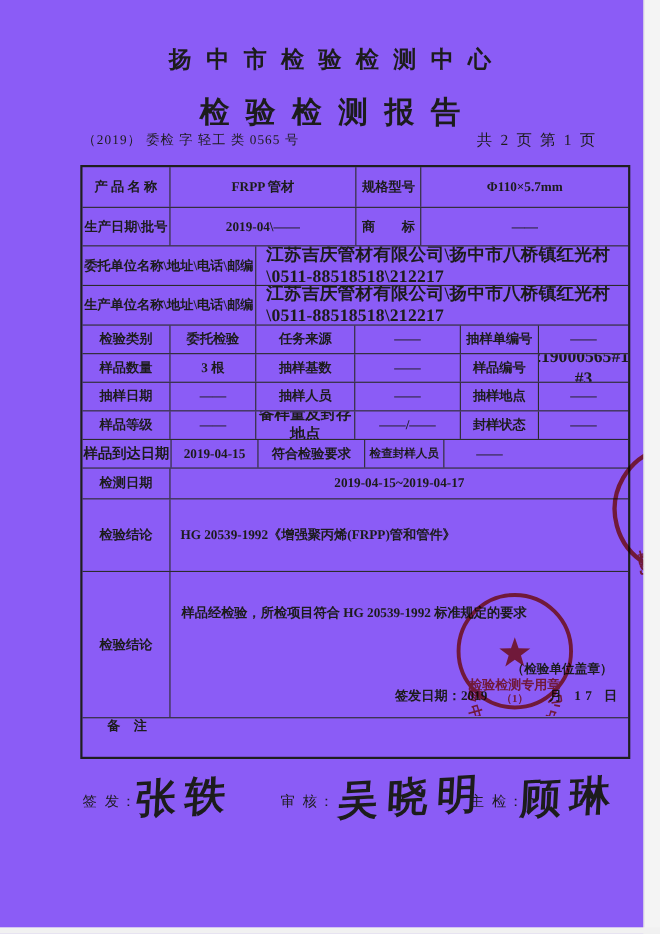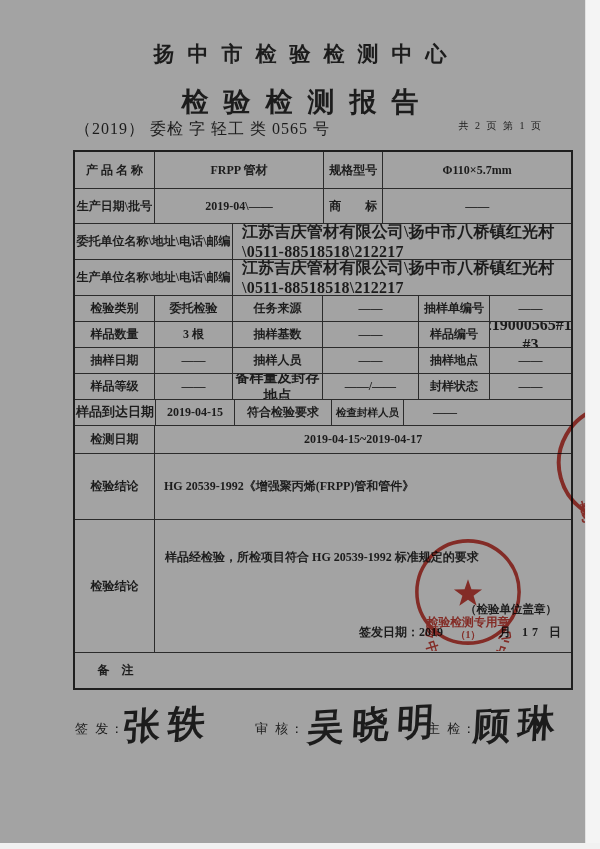--- a/index.html
+++ b/index.html
@@ -1,38 +1,38 @@
 <!DOCTYPE html>
 <html><head>
 <meta charset="utf-8">
 <style>
   * { margin:0; padding:0; box-sizing:border-box; }
   body { background:#e8e8e8; font-family:"Liberation Serif","DejaVu Serif",serif; }
   .page {
     position:relative; width:600px; height:849px; margin:0 auto;
-    background:#a3a3a3; overflow:hidden; color:#1c1c1c;
+    background:#8b5cf6; overflow:hidden; color:#1c1c1c;
   }
   .scan-edge-right { position:absolute; top:0; right:0; width:15px; height:849px;
     background:#f4f4f4; border-left:1px solid #e2e2e2; }
   .scan-edge-bottom { position:absolute; bottom:0; left:0; width:600px; height:6px;
     background:#f1f1f1; }
 
   
   .org-title { position:absolute; top:40px; left:0; width:100%; text-align:center;
     font-size:21px; font-weight:bold; letter-spacing:13px; text-indent:13px; }
   .report-title { position:absolute; top:84px; left:0; width:100%; text-align:center;
     font-size:27px; font-weight:bold; letter-spacing:15px; text-indent:15px; }
-  .doc-no { position:absolute; top:119px; left:75px; font-size:16px; letter-spacing:1px; }
-  .page-no { position:absolute; top:119px; right:57px; font-size:10px; letter-spacing:2px; }
+  .doc-no { position:absolute; top:119px; left:75px; font-size:12px; letter-spacing:1px; }
+  .page-no { position:absolute; top:119px; right:57px; font-size:14px; letter-spacing:2px; }
 
   
   .report-table { position:absolute; top:150px; left:73px; width:500px;
     border:2px solid #1f1f1f;font-weight:bold; }
   .tr { display:flex; border-bottom:1px solid #2b2b2b; }
-  .tr:last-child { border-bottom:none; }
+  .tr:last-child { border-bottom:none;flex-direction:column; }
   .td { border-right:1px solid #2b2b2b; display:flex; align-items:center;
     justify-content:center; font-size:12px; text-align:center; line-height:1.25;
     overflow:hidden; }
   .td:last-child { border-right:none; }
   .td.left { justify-content:flex-start; text-align:left; padding-left:9px; }
   .w81{width:81px} .w171{width:171px} .w60{width:60px} .w190{width:190px}
   .w160{width:160px} .w342{width:342px}
   .w79{width:79px} .w91{width:91px} .w97{width:97px} .w72{width:72px} .w82{width:82px}
   .w421{width:421px}
   .h37{height:37px} .h35{height:35px} .h36{height:36px} .h26{height:26px}

